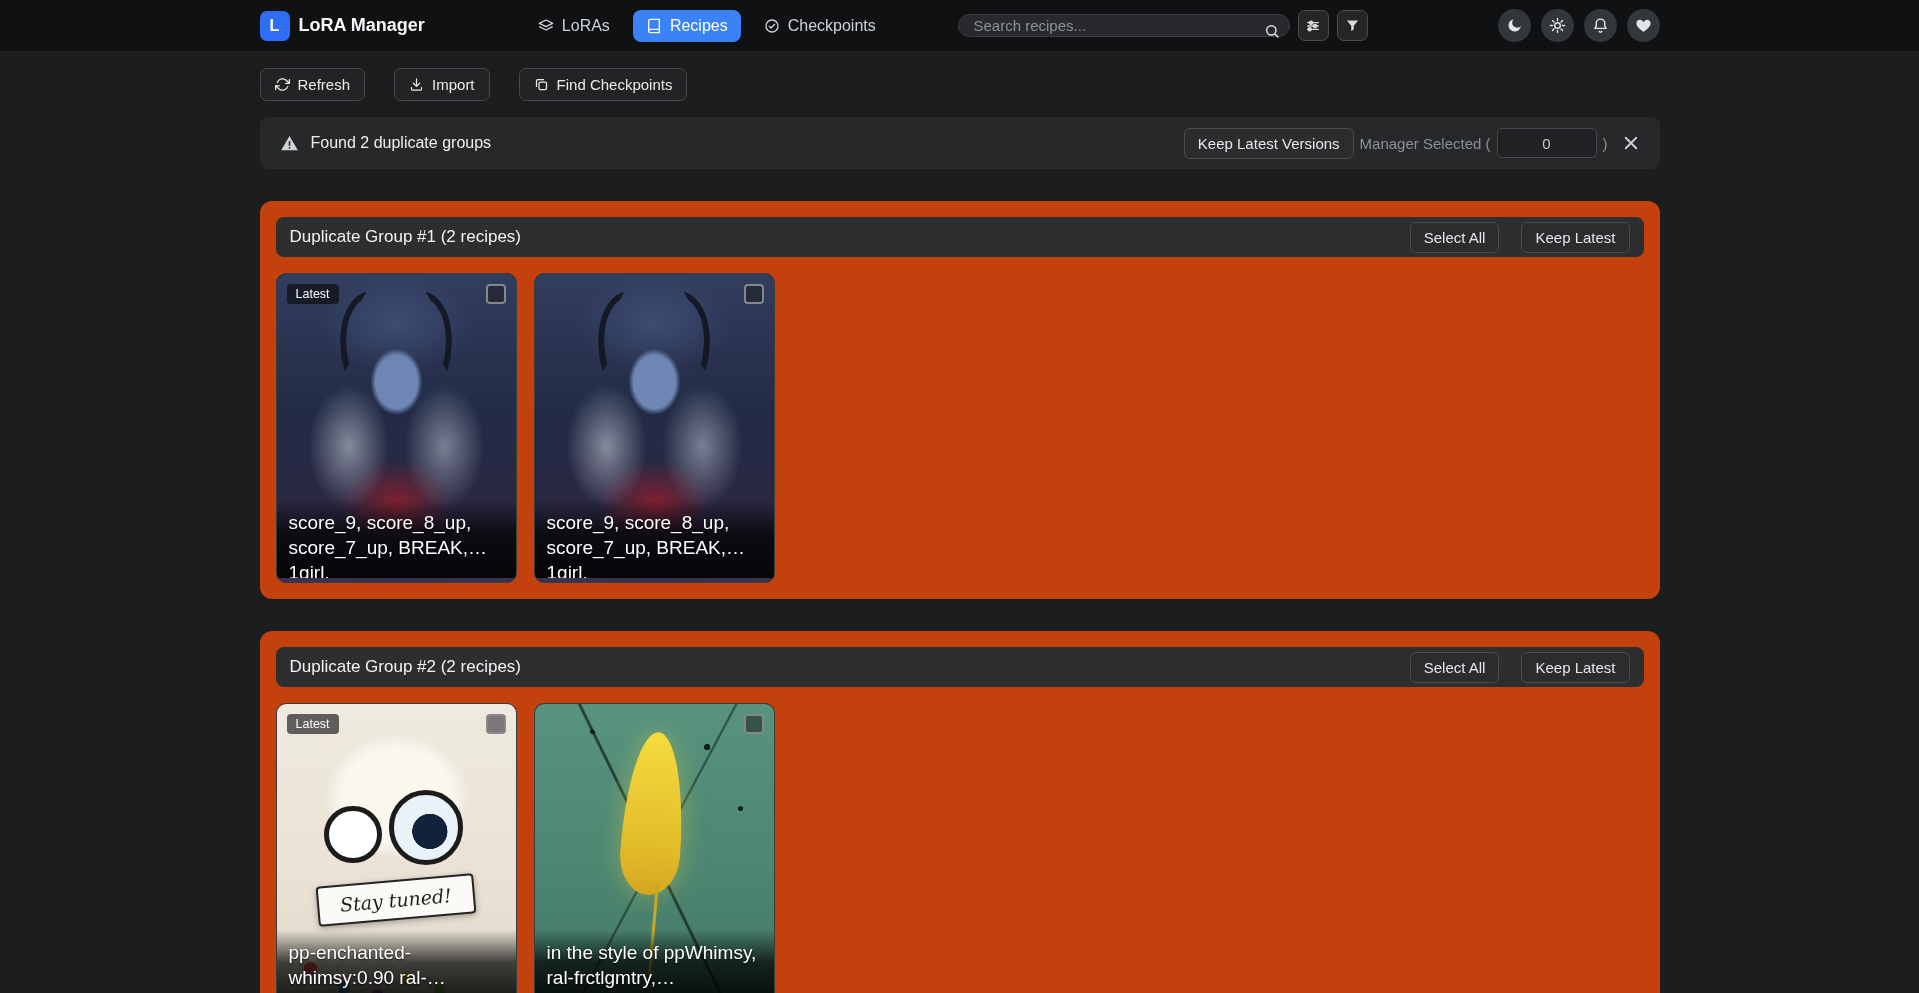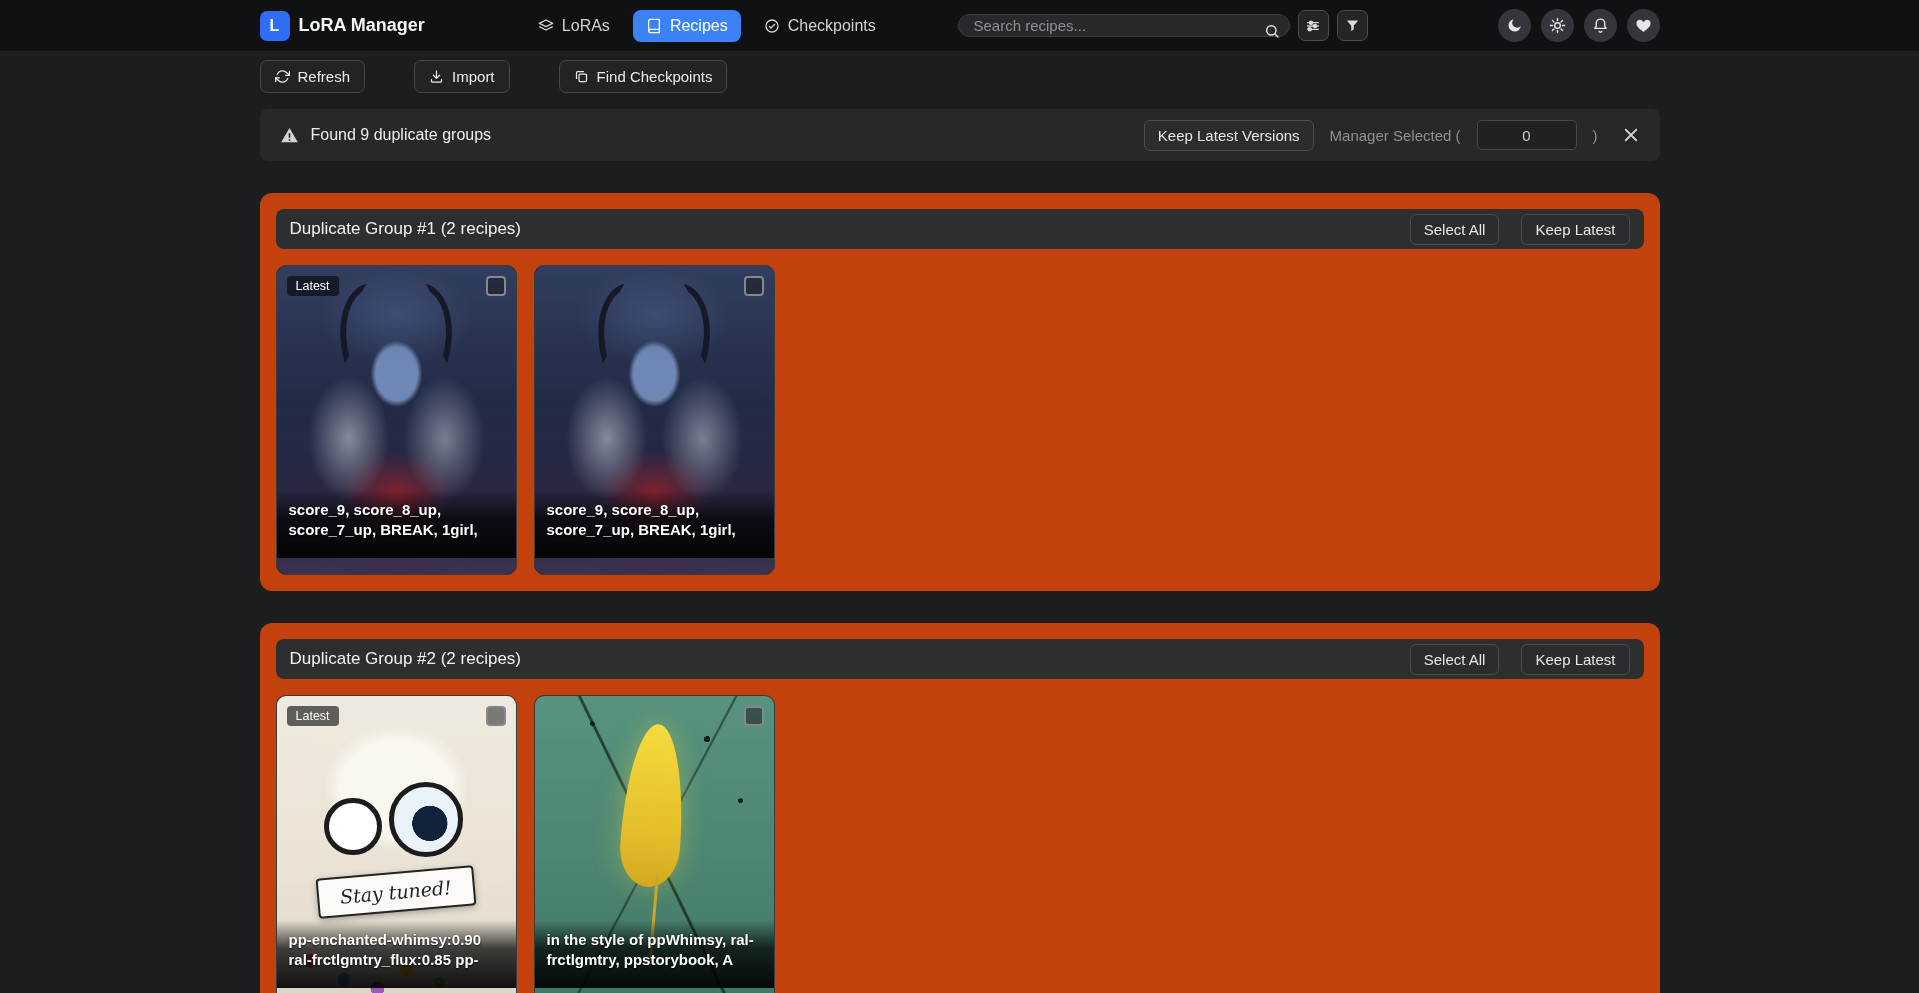--- a/index.html
+++ b/index.html
@@ -24,46 +24,46 @@
   .search-box{position:relative;width:332px;}
   .search-input{width:100%;height:23px;border-radius:17px;border:1px solid #3a3d40;background:#27292c;color:#e6e8ea;font-size:15px;padding:0 40px 0 15px;outline:none;font-family:inherit;}
   .search-input::placeholder{color:#8d9196;}
   .search-btn{position:absolute;right:4px;top:3px;width:28px;height:27px;border:none;background:transparent;color:#dfe2e4;display:flex;align-items:center;justify-content:center;}
   .sq-btn{width:31px;height:31px;border-radius:7px;background:#232527;border:1px solid #4a4d50;color:#d8dadc;display:flex;align-items:center;justify-content:center;}
 
   .nav-actions{display:flex;align-items:center;gap:10px;margin-left:130px;}
   .circ-btn{width:33px;height:33px;border-radius:50%;background:#33363a;border:none;color:#e3e5e7;display:flex;align-items:center;justify-content:center;}
 
   
-  .toolbar{display:flex;align-items:flex-start;gap:49px;margin-top:8px;}
+  .toolbar{display:flex;align-items:flex-start;gap:29px;margin-top:16px;}
   .t-btn{display:flex;align-items:center;gap:8px;background:#212325;border:1px solid #45484c;color:#e8eaec;font-size:15px;border-radius:7px;padding:0 14px;height:33px;}
 
   
   .banner{margin-top:16px;height:52px;background:#26282a;border-radius:8px;display:flex;align-items:center;justify-content:space-between;padding:0 20px;}
   .banner-left{display:flex;align-items:center;gap:12px;font-size:16px;color:#eceef0;}
   .warn{color:#d2d5d8;}
-  .banner-right{display:flex;align-items:center;gap:16px;}
+  .banner-right{display:flex;align-items:center;gap:6px;}
   .g-btn{background:#2a2c2e;border:1px solid #4a4d50;color:#e5e7ea;border-radius:6px;padding:6px 13px;font-size:15px;}
   .muted{color:#8d9196;font-size:15px;}
   .count-input{width:100px;height:30px;background:#1f2122;border:1px solid #45484c;border-radius:5px;color:#c7cacd;text-align:center;font-size:15px;font-family:inherit;outline:none;}
   .close-btn{background:transparent;border:none;color:#cfd3d7;display:flex;align-items:center;justify-content:center;margin-left:8px;}
 
   
   .group-panel{margin-top:32px;background:#c2410c;border-radius:12px;padding:16px;}
   .group-header{height:40px;background:#2c2e30;border-radius:8px;display:flex;align-items:center;justify-content:space-between;padding:0 14px;margin-bottom:16px;}
   .group-title{font-size:17px;color:#f0f2f4;}
   .group-actions{display:flex;align-items:center;gap:22px;}
   .cards{display:flex;gap:17px;}
 
   .card{position:relative;width:241px;height:310px;border-radius:10px;border:1px solid #3a3d40;overflow:hidden;background:#17181a;}
   .card-img{position:absolute;inset:0;overflow:hidden;}
   .badge{position:absolute;top:10px;left:10px;background:rgba(8,8,10,.62);color:#fff;font-size:12.5px;padding:3px 9px;border-radius:4px;z-index:3;}
   .badge:empty{display:none;}
   .checkbox{position:absolute;top:10px;right:10px;width:20px;height:20px;border-radius:4px;border:2px solid #84888c;background:rgba(30,30,32,.55);z-index:3;cursor:pointer;}
-  .caption{position:absolute;left:0;right:0;bottom:16px;z-index:2;padding:10px 12px 18px;font-weight:bold;font-size:15px;line-height:1.32;color:#fff;text-shadow:0 1px 2px rgba(0,0,0,.9);background:linear-gradient(180deg,rgba(0,0,0,0) 0%,rgba(0,0,0,.72) 42%,rgba(0,0,0,.92) 100%);display:-webkit-box;-webkit-line-clamp:2;-webkit-box-orient:vertical;overflow:hidden;word-break:break-word;}
+  .caption{position:absolute;left:0;right:0;bottom:4px;z-index:2;padding:10px 12px 18px;font-weight:normal;font-size:19px;line-height:1.32;color:#fff;text-shadow:0 1px 2px rgba(0,0,0,.9);background:linear-gradient(180deg,rgba(0,0,0,0) 0%,rgba(0,0,0,.72) 42%,rgba(0,0,0,.92) 100%);display:-webkit-box;-webkit-line-clamp:2;-webkit-box-orient:vertical;overflow:hidden;word-break:break-word;}
 
   
   [data-img="blue-demon-portrait"]{
     background:
       radial-gradient(110px 70px at 50% 16%, rgba(95,115,170,.35), transparent 70%),
       radial-gradient(62px 95px at 30% 56%, rgba(212,217,228,.55), transparent 65%),
       radial-gradient(62px 95px at 70% 56%, rgba(205,211,223,.5), transparent 65%),
       radial-gradient(36px 46px at 50% 35%, #6f87b4 58%, transparent 72%),
       radial-gradient(80px 60px at 50% 74%, rgba(142,32,44,.85), transparent 70%),
       radial-gradient(130px 95px at 50% 108%, rgba(62,46,78,.95), transparent 72%),
@@ -250,21 +250,21 @@
 
   <div class="banner">
     <div class="banner-left">
       <span class="icon warn">
         <svg width="19" height="19" viewBox="0 0 24 24" fill="currentColor">
             <path d="M12 2.5 1.5 20.5h21L12 2.5z"></path>
             <rect x="11" y="9" width="2" height="6" fill="#26282a"></rect>
             <rect x="11" y="16.6" width="2" height="2" fill="#26282a"></rect>
           </svg>
       </span>
-      <span>Found 9 duplicate groups</span>
+      <span>Found 2 duplicate groups</span>
     </div>
     <div class="banner-right">
       <button class="g-btn">Keep Latest Versions</button>
       <span class="muted">Manager Selected (</span>
       <input class="count-input" type="text" value="0" style="">
       <span class="muted">)</span>
       <button class="close-btn">
         <span class="icon">
           <svg width="18" height="18" viewBox="0 0 24 24" fill="none" stroke="currentColor" stroke-width="2.4" stroke-linecap="round">
               <path d="M5 5l14 14M19 5 5 19"></path>

